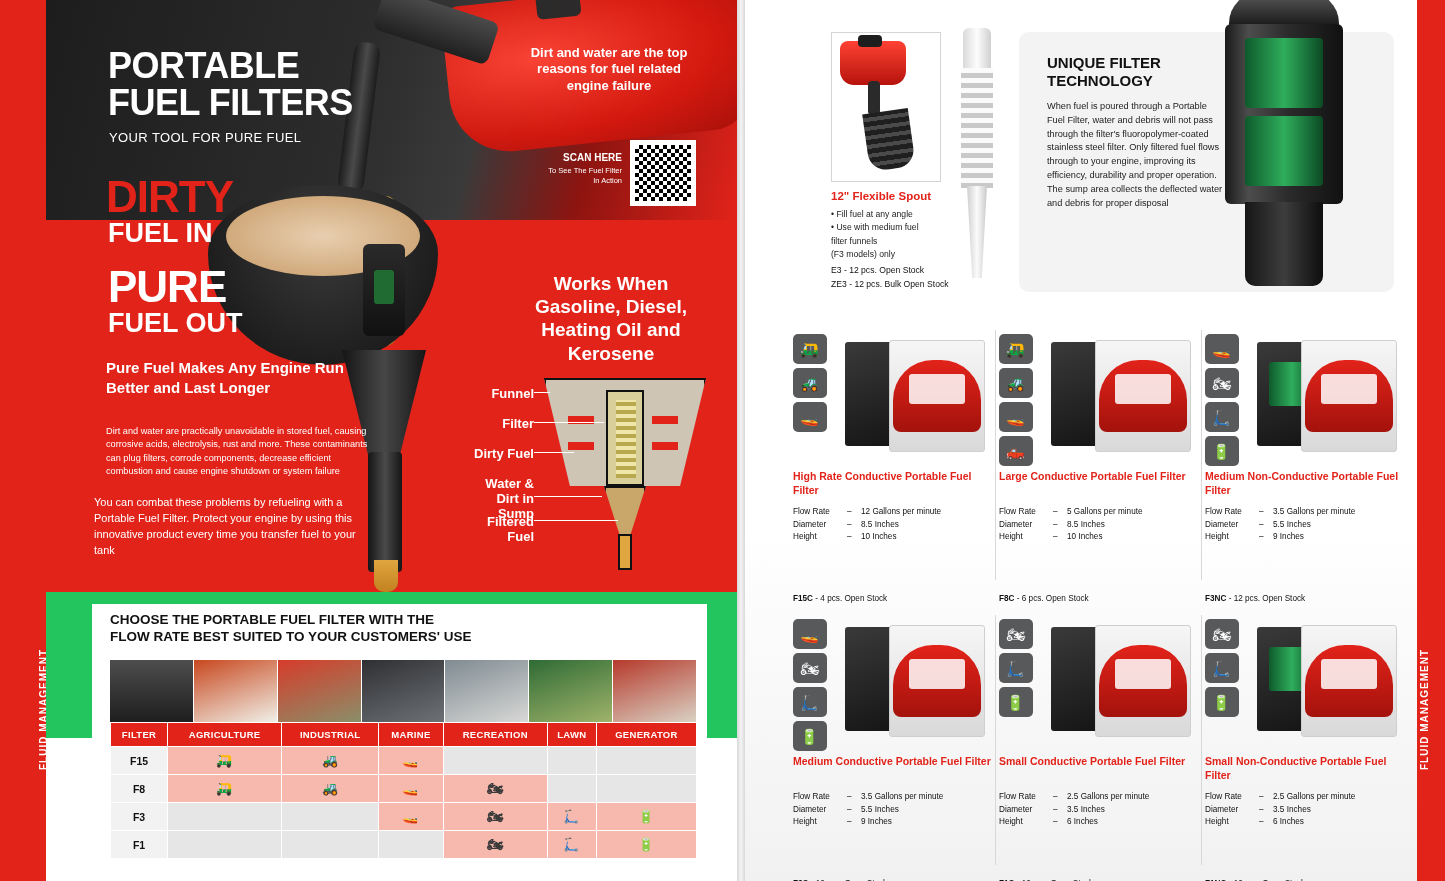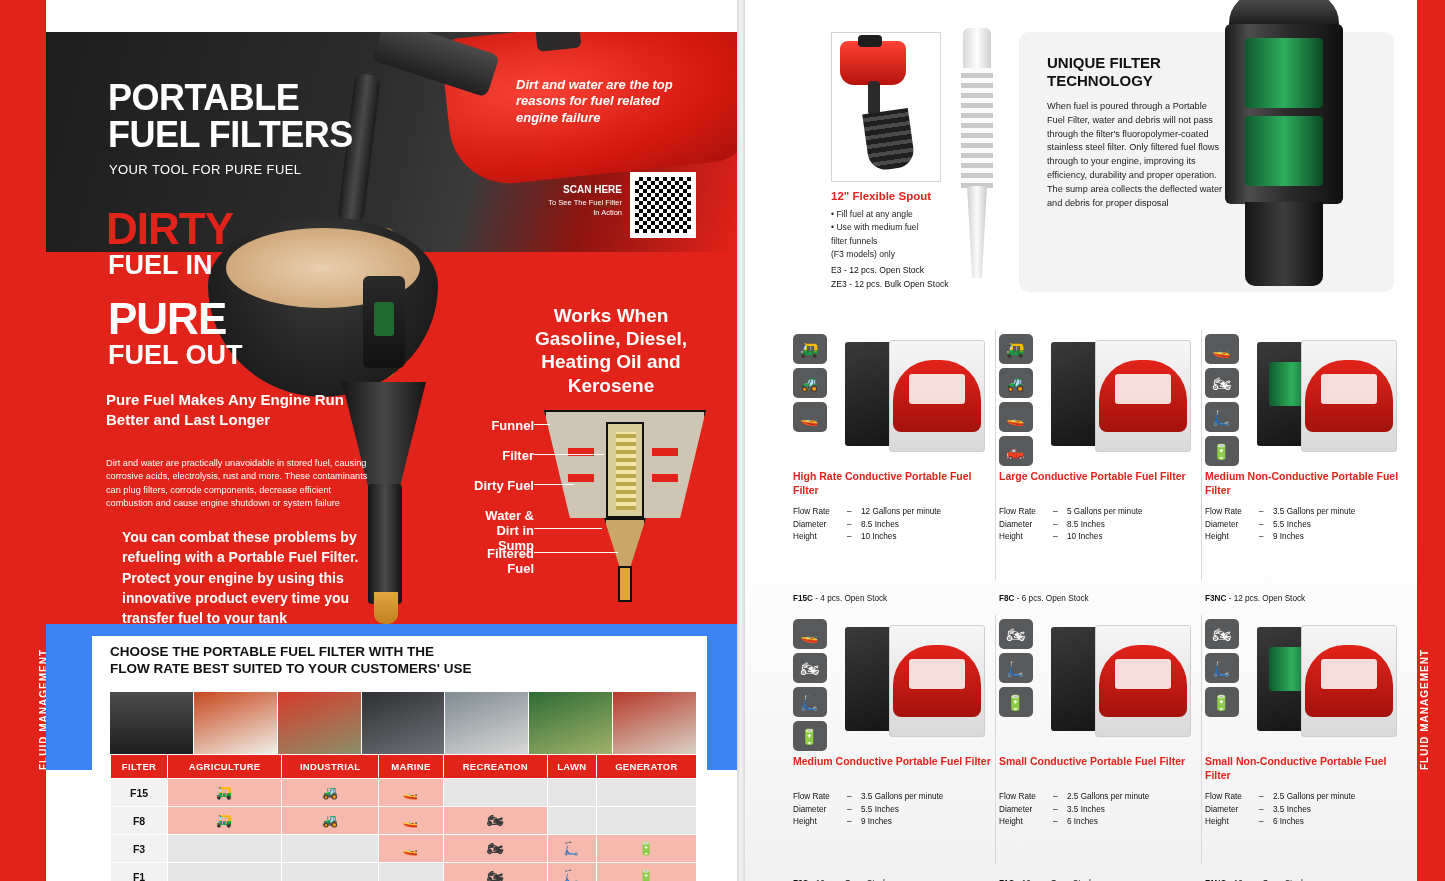--- a/index.html
+++ b/index.html
@@ -17,40 +17,40 @@
   .left-tab { position:absolute; left:18px; top:0; width:28px; height:881px; background:#e2231a; }
   .right-tab { position:absolute; right:18px; top:0; width:28px; height:881px; background:#e2231a; }
   .vtab-text {
     position:absolute; color:#fff; font-size:10px; font-weight:bold; letter-spacing:1px;
     transform:rotate(-90deg); transform-origin:left top; white-space:nowrap;
   }
   .spine { position:absolute; left:737px; top:0; width:8px; height:881px;
     background:linear-gradient(to right,#d8d8d8,#f4f4f4,#d8d8d8); }
 
   
-  .left-page { position:absolute; left:46px; top:0; width:691px; height:738px; background:#3b82f6;margin-top:32px; }
+  .left-page { position:absolute; left:46px; top:0; width:691px; height:738px; background:#22c55e; }
 
   .hero { position:absolute; left:0; top:0; width:691px; height:592px; background:#e2231a; overflow:hidden; }
   .hero-dark { position:absolute; left:0; top:0; width:691px; height:220px;
     background:linear-gradient(105deg,#1d1d1d 0%,#2c2c2c 45%,#3a3a3a 62%,#8d1410 78%,#e2231a 100%); }
   .hero-jug { position:absolute; right:-10px; top:-8px; width:300px; height:150px;
     background:radial-gradient(ellipse at 30% 40%,#ff4436 0%,#d5190f 60%,#a5100a 100%);
     border-radius:18px 10px 40px 60px; transform:rotate(-6deg); opacity:.97; }
   .hero-jug:after { content:""; position:absolute; left:96px; top:-4px; width:44px; height:26px;
     background:#2b2b2b; border-radius:6px; }
   .hero-nozzle { position:absolute; left:330px; top:4px; width:120px; height:44px;
     background:linear-gradient(#4b4b4b,#202020); border-radius:8px; transform:rotate(18deg); }
   .hero-hose { position:absolute; left:300px; top:42px; width:26px; height:150px;
     background:linear-gradient(90deg,#1c1c1c,#4a4a4a,#1c1c1c); border-radius:10px; transform:rotate(7deg); }
 
   .hero-title { position:absolute; left:62px; top:48px; color:#fff; font-size:36px; font-weight:bold;
     line-height:1.02; letter-spacing:-.5px; }
   .hero-sub { position:absolute; left:63px; top:130px; color:#fff; font-size:13px; font-weight:normal; letter-spacing:.4px; }
   .hero-note { position:absolute; left:470px; top:45px; width:186px; color:#fff; font-size:13px;
-    font-weight:bold; line-height:1.25; text-align:left;font-style:italic; }
+    font-weight:bold; line-height:1.25; text-align:center; }
 
   .scan-box { position:absolute; left:498px; top:140px; width:160px; height:66px; }
   .scan-label { position:absolute; left:0; top:12px; width:78px; color:#fff; font-size:10px;
     font-weight:bold; text-align:right; }
   .scan-sub { position:absolute; left:0; top:26px; width:78px; color:#fff; font-size:7.5px;
     text-align:right; line-height:1.35; }
   .qr { position:absolute; left:86px; top:0; width:66px; height:66px; background:#fff; padding:5px; }
   .qr-inner { width:100%; height:100%;
     background:
       repeating-linear-gradient(90deg,#000 0 4px,#fff 4px 8px),
@@ -61,21 +61,21 @@
   .fuelin { position:absolute; left:62px; top:218px; color:#fff; font-size:27px; font-weight:bold; }
   .pure { position:absolute; left:62px; top:262px; color:#fff; font-size:44px; font-weight:bold; letter-spacing:-1px; }
   .fuelout { position:absolute; left:62px; top:308px; color:#fff; font-size:27px; font-weight:bold; }
 
   .works { position:absolute; left:470px; top:272px; width:190px; color:#fff; font-size:19px;
     font-weight:bold; line-height:1.22; text-align:center; }
 
   .pure-makes { position:absolute; left:60px; top:358px; width:270px; color:#fff; font-size:15px;
     font-weight:bold; line-height:1.35; }
   .body-copy { position:absolute; left:60px; top:425px; width:268px; color:#fff; font-size:9.2px; line-height:1.45; }
-  .body-copy2 { position:absolute; left:76px; top:495px; width:268px; color:#fff; font-size:14px; line-height:1.45;font-weight:bold; }
+  .body-copy2 { position:absolute; left:48px; top:495px; width:268px; color:#fff; font-size:11px; line-height:1.45; }
 
   
   .funnel-photo { position:absolute; left:162px; top:185px; width:230px; height:180px;
     background:radial-gradient(ellipse at 50% 30%,#3b3b3b,#111); border-radius:50%/38% 38% 62% 62%; }
   .funnel-foam { position:absolute; left:180px; top:196px; width:194px; height:80px;
     background:radial-gradient(ellipse at 50% 50%,#e8cfb0,#c79a66); border-radius:50%; }
   .funnel-core { position:absolute; left:317px; top:244px; width:42px; height:92px;
     background:linear-gradient(#2a2a2a,#111); border-radius:6px; }
   .funnel-core:after { content:""; position:absolute; left:11px; top:26px; width:20px; height:34px;
     background:#1f6b31; border-radius:3px; }

